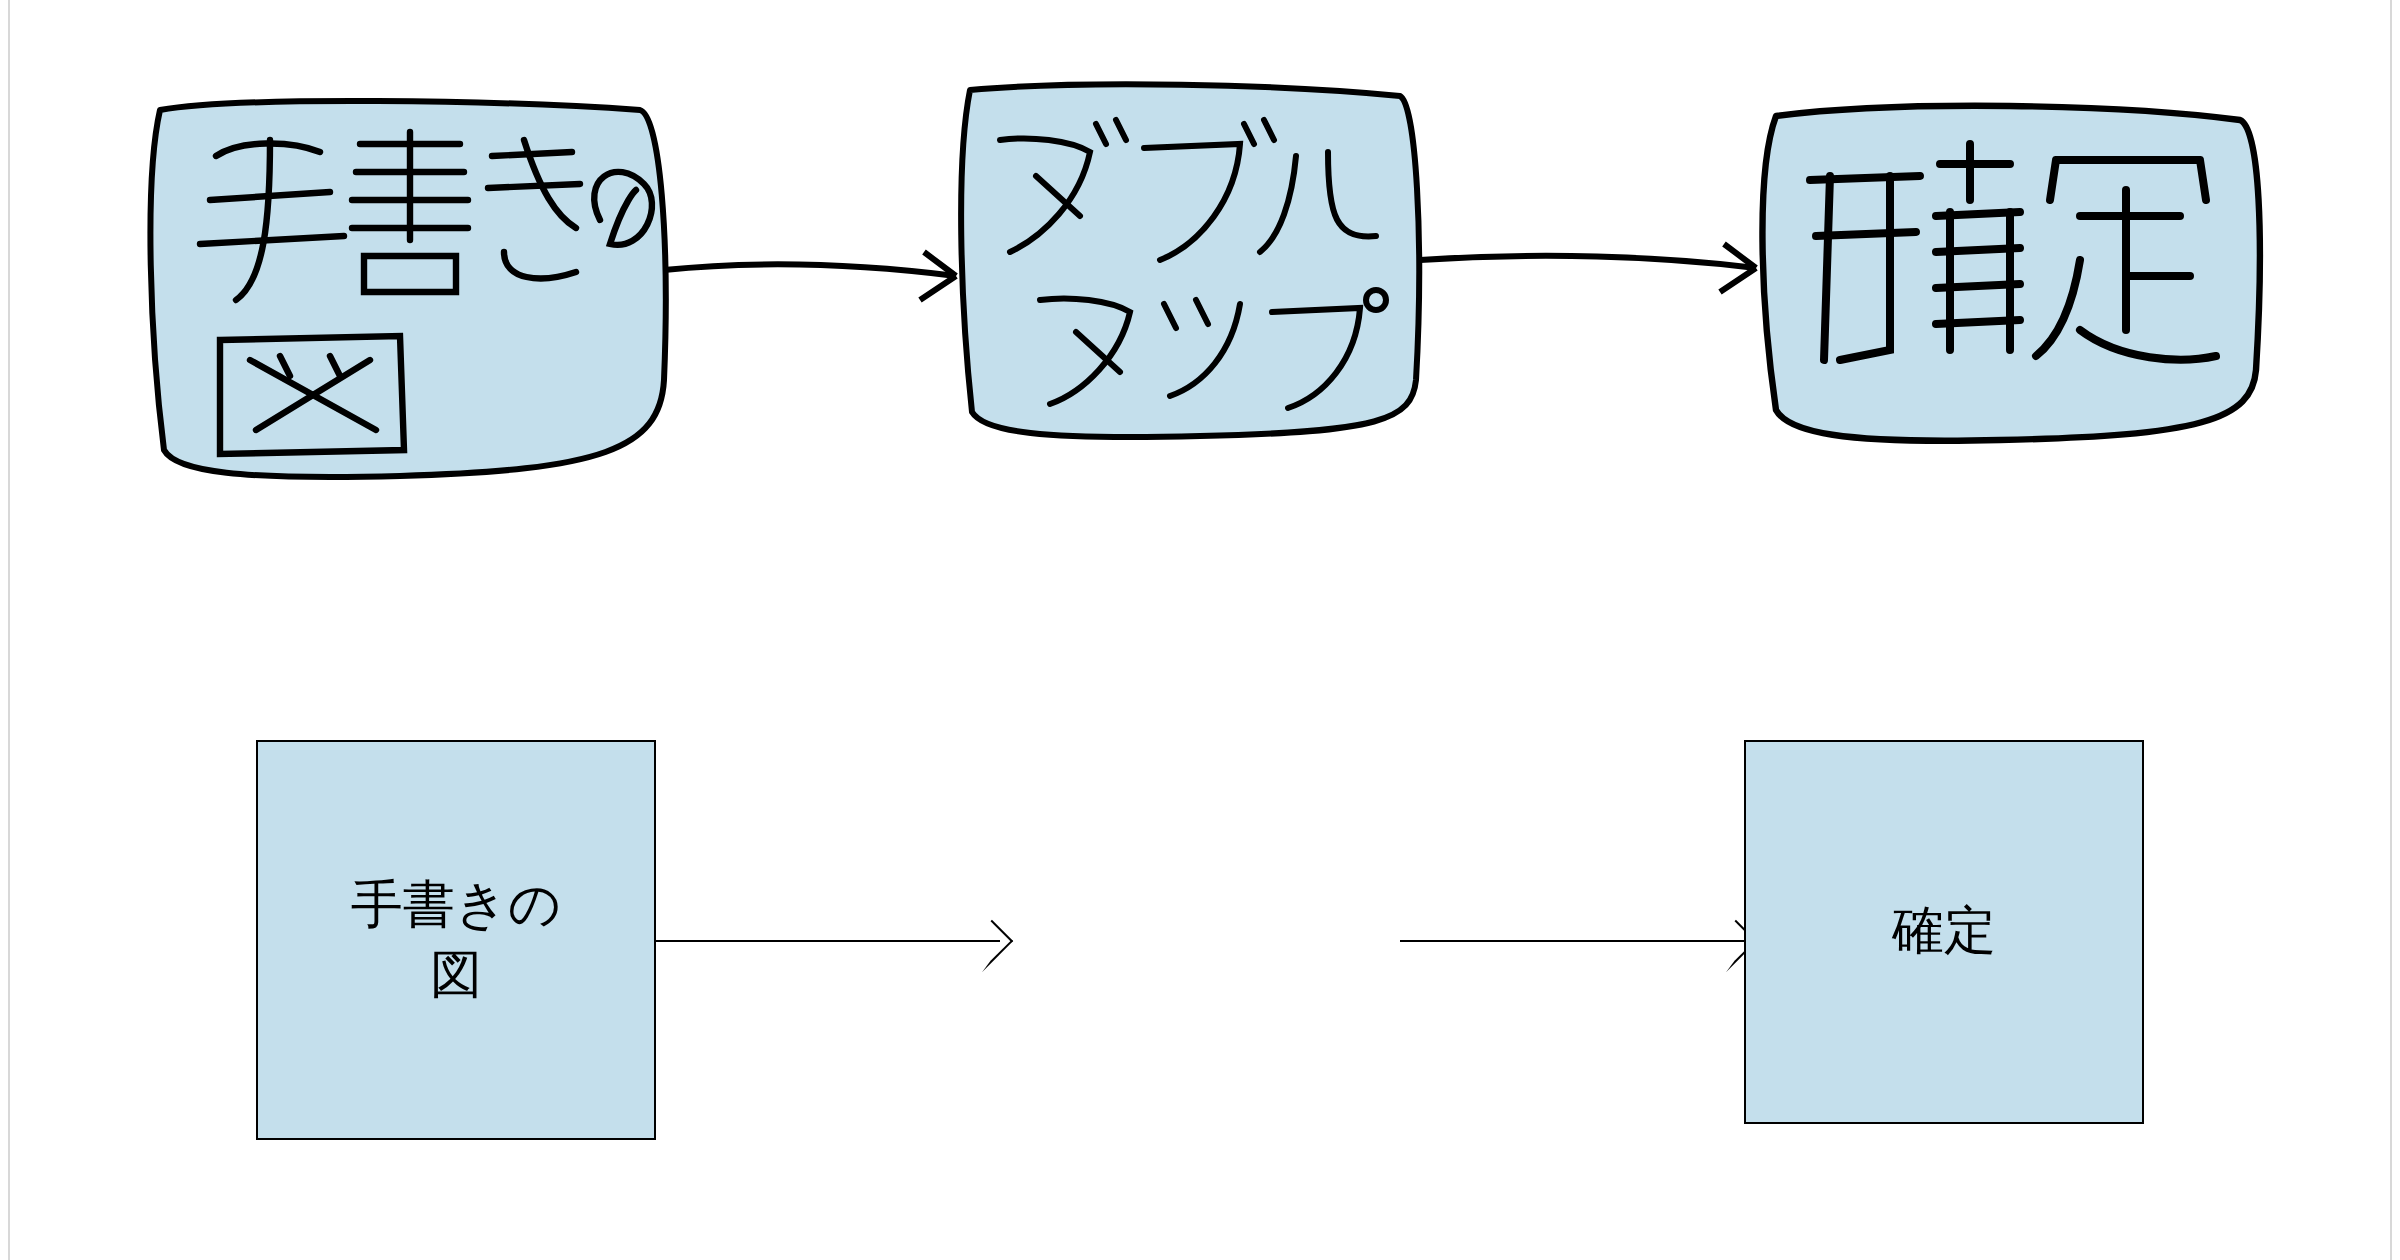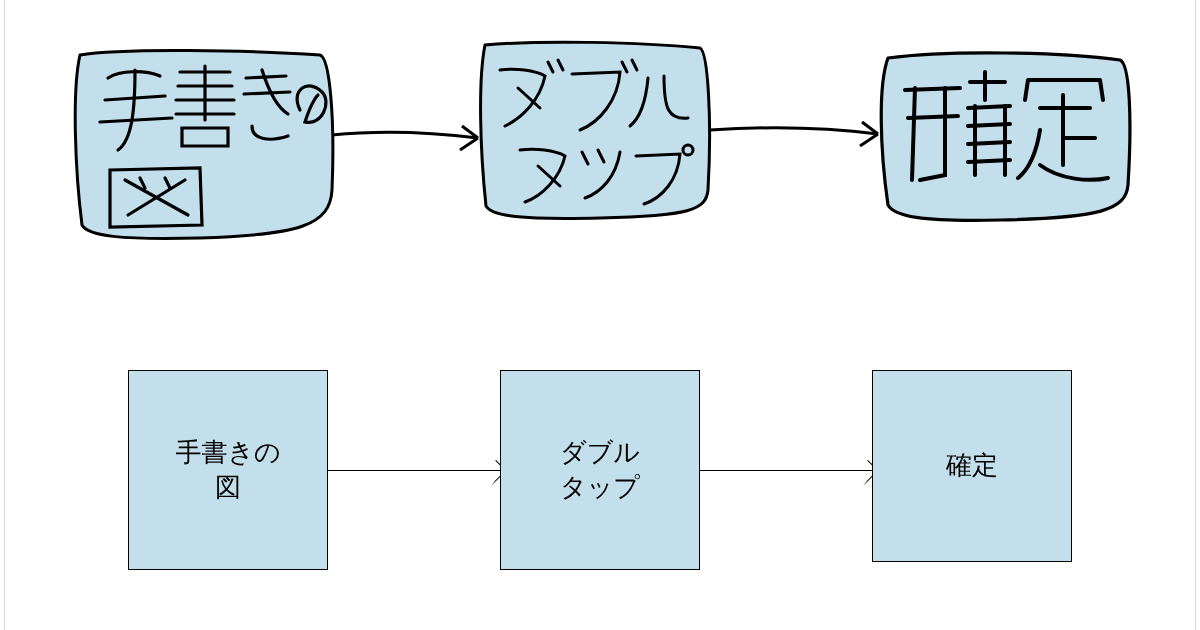--- a/index.html
+++ b/index.html
@@ -151,26 +151,20 @@
 <div class="clean-row">
   <div class="node n1">
     <div>
       <span>手書きの</span><br>
       <span>図</span>
     </div>
   </div>
   <div class="arrow-line a1"></div>
   <div class="arrow-head open h1"></div>
 
-  <div class="node n2">
-    <div>
-      <span>ダブル</span><br>
-      <span>タップ</span>
-    </div>
-  </div>
   <div class="arrow-line a2"></div>
   <div class="arrow-head open h2"></div>
 
   <div class="node n3">
     <div>
       <span>確定</span>
     </div>
   </div>
 </div>
 

